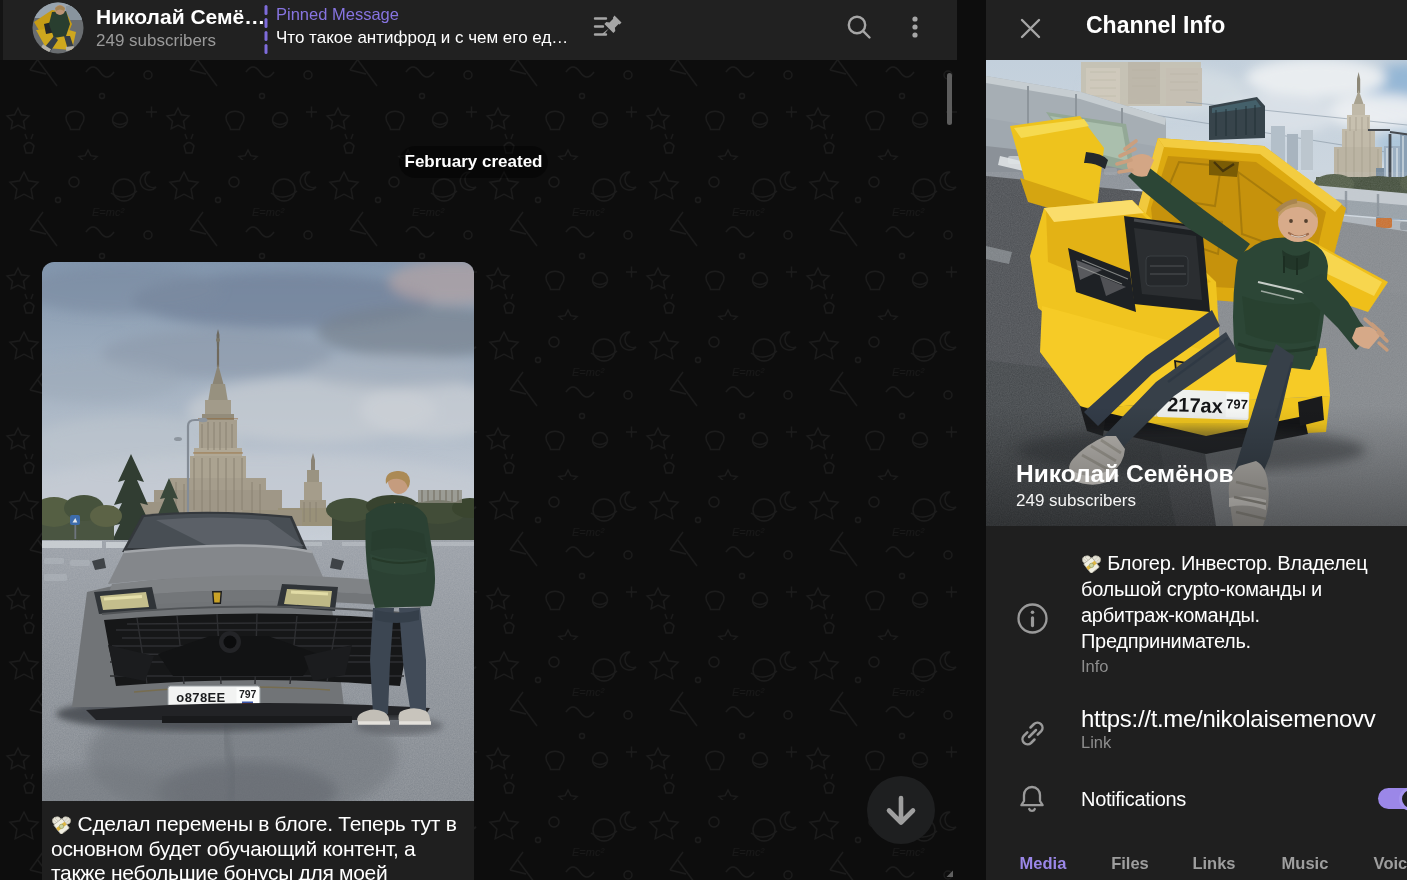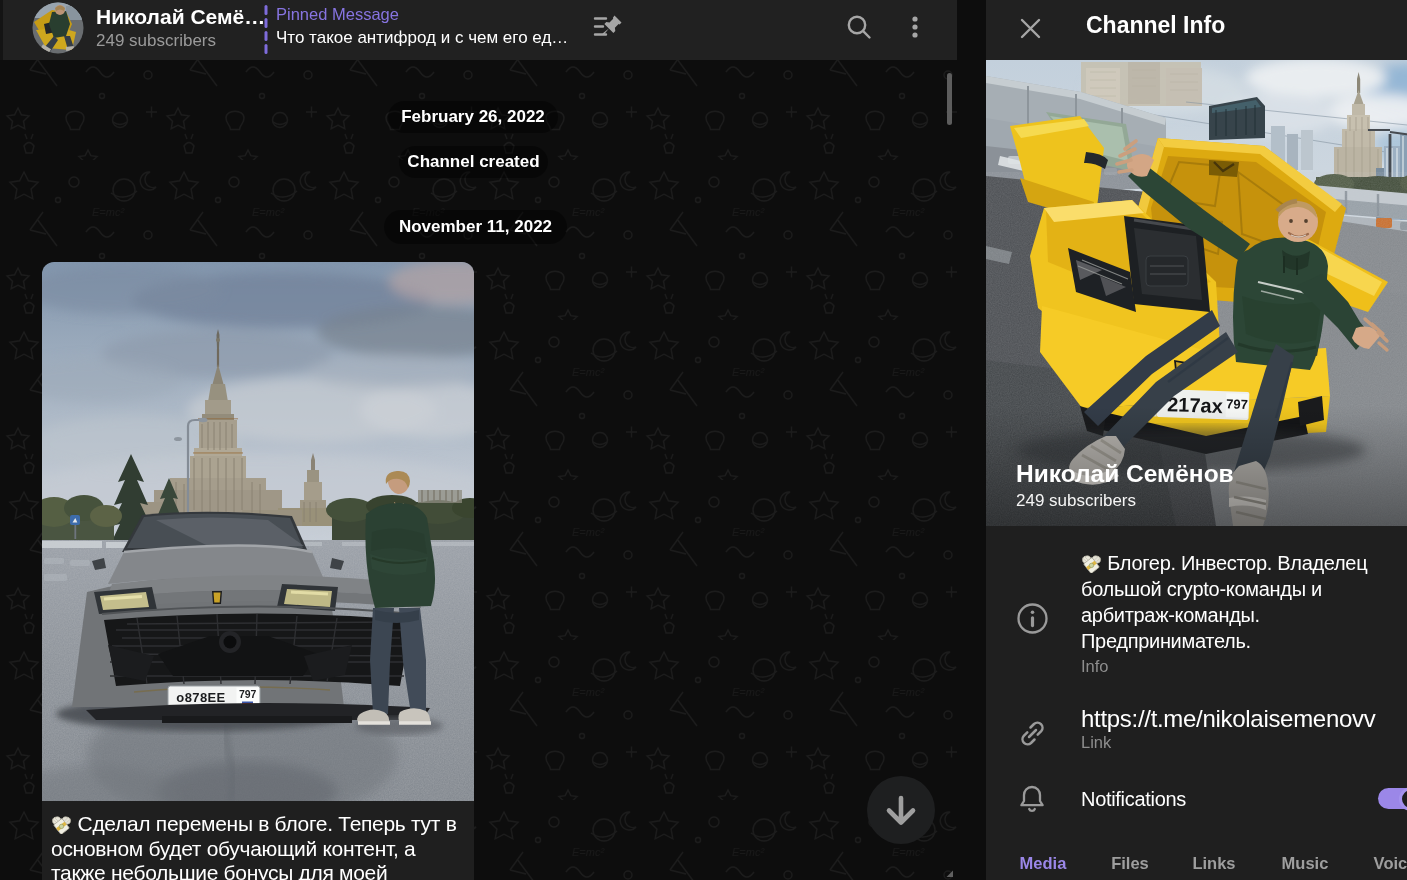--- a/index.html
+++ b/index.html
@@ -67,23 +67,21 @@
             <circle cx="58" cy="40" r="2.5"></circle>
             <circle cx="102" cy="96" r="2.5"></circle>
           </g>
           <text x="92" y="56" fill="#191919" font-size="11" font-style="italic" font-family="Liberation Sans">E=mc²</text>
         </pattern>
       </defs>
       <rect width="957" height="880" fill="#0d0d0d"></rect>
       <rect width="957" height="880" fill="url(#doodle)"></rect>
     </svg>
 
-    <div class="pill" style="left:388px;top:101px;width:170px;height:32px;line-height:32px;">February 26, 2022</div>
-    <div class="pill" style="left:399px;top:146px;width:149px;height:32px;line-height:32px;">Channel created</div>
-    <div class="pill" style="left:384px;top:210px;width:183px;height:34px;line-height:34px;">November 11, 2022</div>
+    <div class="pill" style="left:399px;top:146px;width:149px;height:32px;line-height:32px;">February created</div>
 
     <div id="bubble">
       <svg width="432" height="539" viewBox="0 0 432 539" style="border-radius:12px 12px 0 0;display:block;">
         <defs>
           <linearGradient id="lsky" x1="0" y1="0" x2="0" y2="1">
             <stop offset="0" stop-color="#8296ad"></stop>
               <stop offset="0.4" stop-color="#a3b1c1"></stop>
             <stop offset="0.75" stop-color="#c0c8d2"></stop>
               <stop offset="1" stop-color="#cad1d9"></stop>
           </linearGradient>

